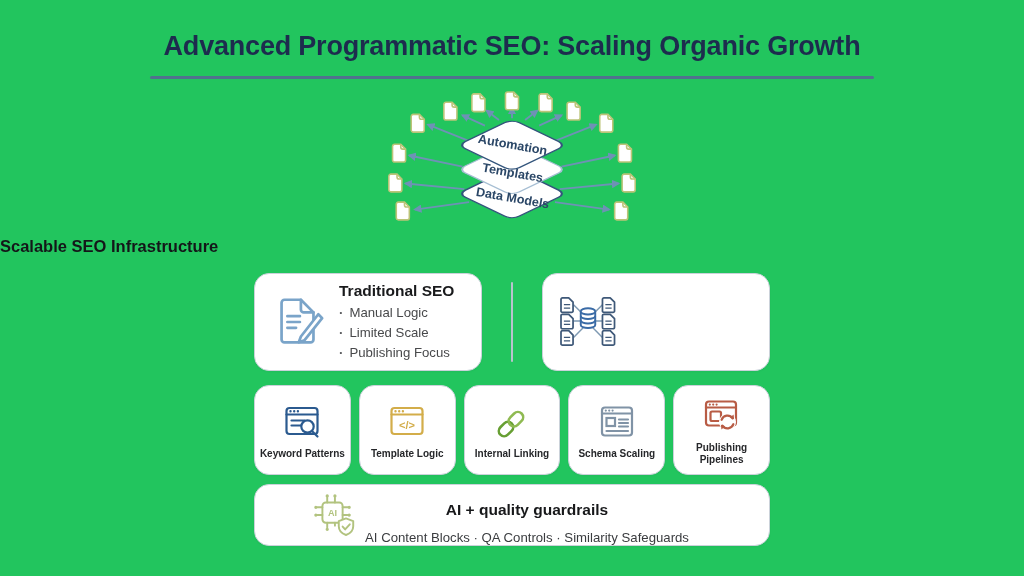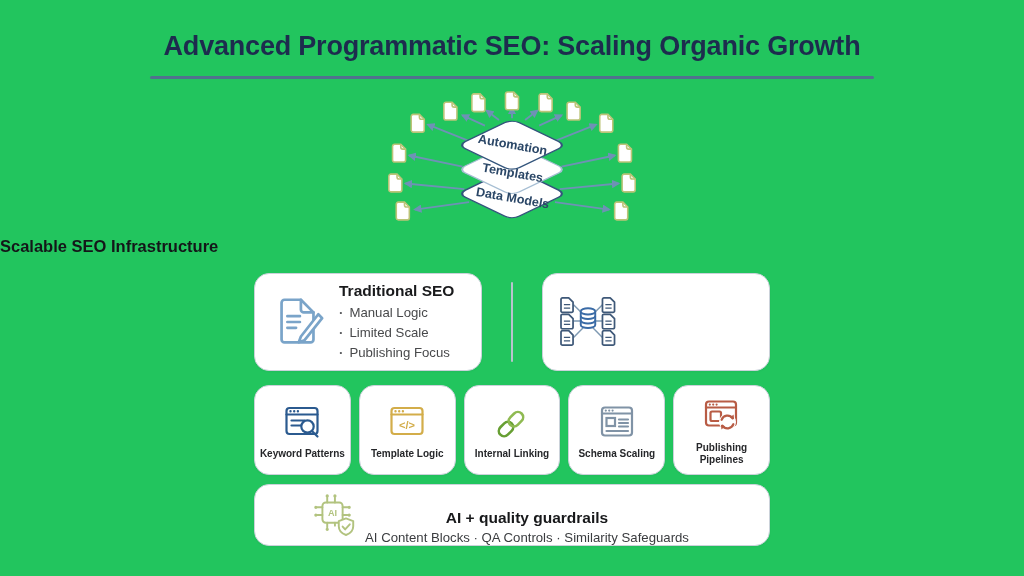--- a/index.html
+++ b/index.html
@@ -21,21 +21,21 @@
   .bullets li{list-style:none;font-size:13.2px;color:#48494b;line-height:1.5;}
   .bullets li::before{content:"·";margin-right:6px;color:#5a5b5e;font-weight:700;}
   .cap-row{display:grid;grid-template-columns:repeat(5,1fr);gap:8px;margin-bottom:9px;}
   .cap-card{height:90px;display:flex;flex-direction:column;align-items:center;
             justify-content:center;gap:4px;text-align:center;}
   .cap-label{font-size:10px;font-weight:700;color:#26272a;line-height:1.2;max-width:86px;}
   .guard-card{height:62px;display:flex;align-items:flex-end;position:relative;}
   .guard-icon{position:absolute;left:52px;top:5px;}
   .guard-text{width:100%;text-align:center;padding-left:30px;box-sizing:border-box;}
   .guard-title{font-size:15.5px;font-weight:700;color:#17181a;}
-  .guard-sub{font-size:13.2px;color:#3a3c3f;margin-top:3px;}
+  .guard-sub{font-size:13.2px;color:#3a3c3f;margin-top:11px;}
   svg{display:block;}
   .dia-label{font-size:13.5px;font-weight:600;}
 </style>
 </head>
 <body>
 
 <div class="page">
 
   <h1 class="title">Advanced Programmatic SEO: Scaling Organic Growth</h1>
   <div class="rule"></div>

